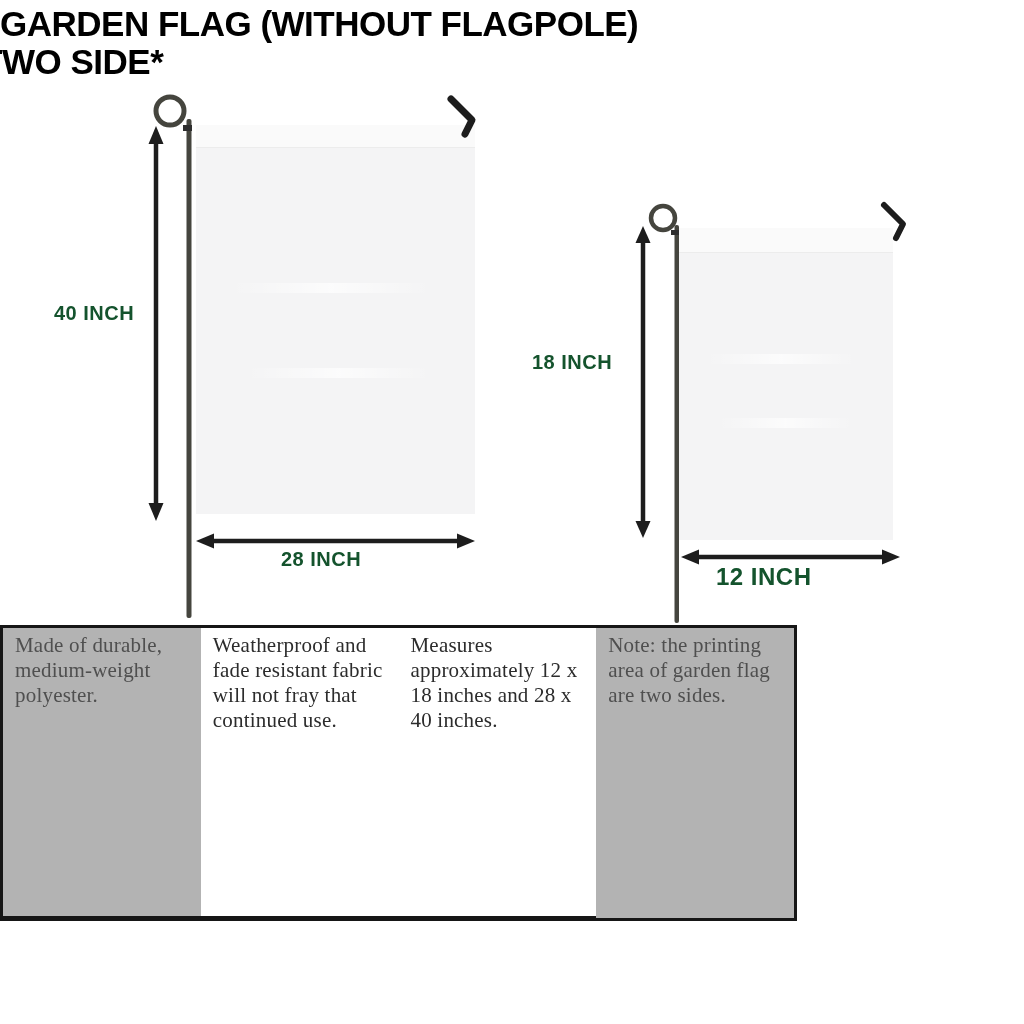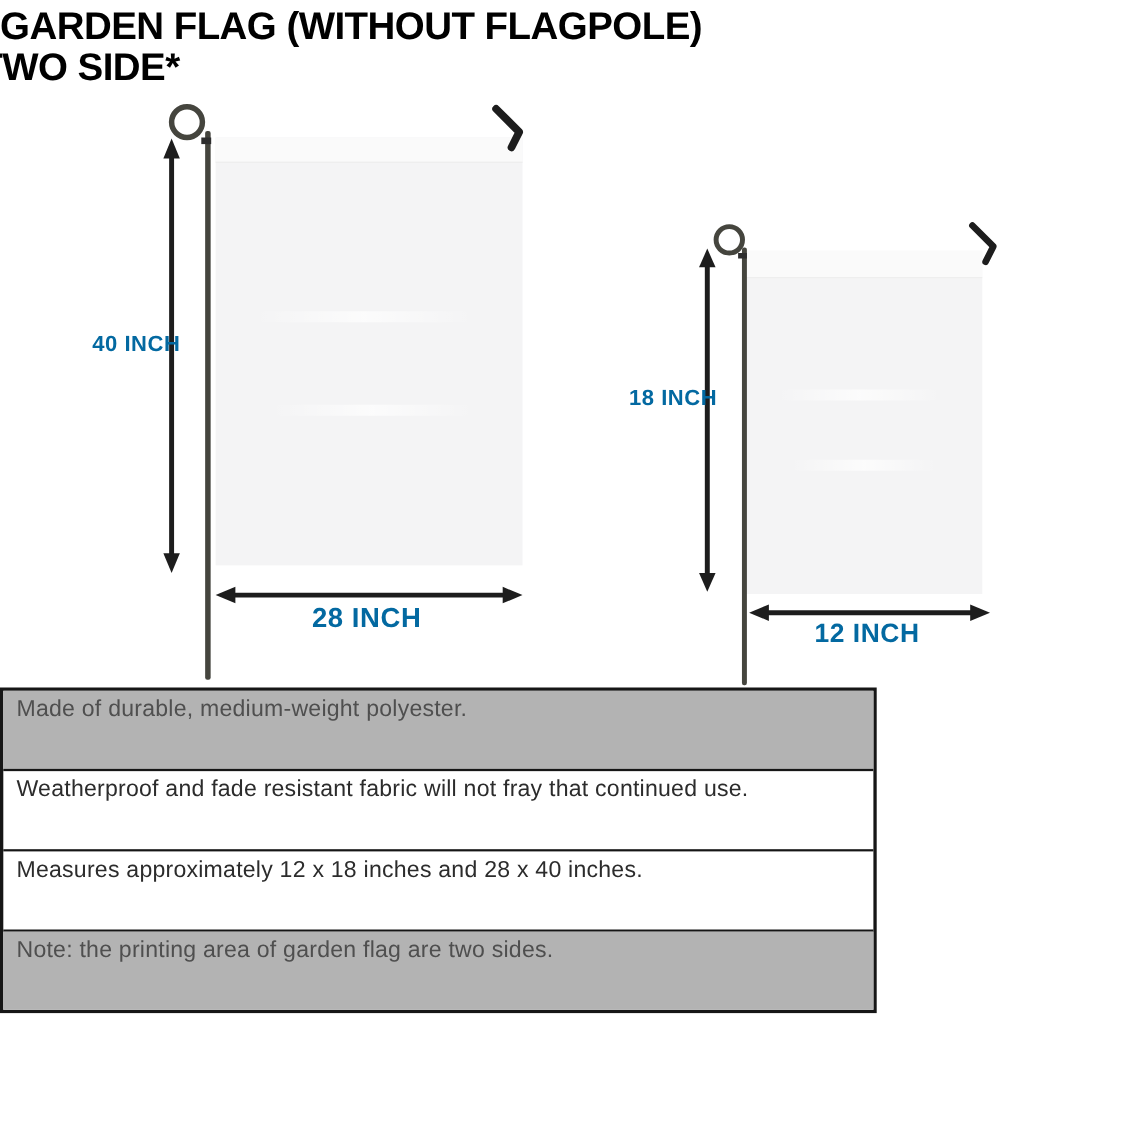--- a/index.html
+++ b/index.html
@@ -20,30 +20,30 @@
   .flag-small .sleeve{height:24px;}
   .crease{position:absolute;height:10px;border-radius:5px;
     background:linear-gradient(to right, rgba(255,255,255,0), rgba(255,255,255,0.7), rgba(255,255,255,0));}
   .flag-large .crease.c1{left:35px;top:158px;width:200px;}
   .flag-large .crease.c2{left:50px;top:243px;width:185px;}
   .flag-small .crease.c1{left:28px;top:126px;width:150px;}
   .flag-small .crease.c2{left:40px;top:190px;width:135px;}
   
   .overlay{position:absolute;left:0;top:0;width:1024px;height:1024px;pointer-events:none;}
   
-  .dim{position:absolute;font-size:20px;font-weight:bold;color:#0369a1;letter-spacing:0.5px;text-align:right;}
+  .dim{position:absolute;font-size:20px;font-weight:bold;color:#14532d;letter-spacing:0.5px;text-align:left;}
   .dim-40{left:54px;top:302px;width:110px;}
-  .dim-28{left:263px;top:548px;width:120px;font-size:25px;}
+  .dim-28{left:281px;top:548px;width:120px;font-size:20px;}
   .dim-18{left:532px;top:351px;width:120px;}
   .dim-12{left:716px;top:563px;width:120px;font-size:24px;}
   
   .features{
     position:absolute;left:0;top:625px;width:797px;height:296px;
     border:3px solid #161616;box-sizing:border-box;
-    display:flex;flex-direction:column;background:#ffffff;
+    display:flex;flex-direction:row;background:#ffffff;font-family:Liberation Serif, serif;
   }
   .feature-row{
     flex:1;border-bottom:2px solid #161616;box-sizing:border-box;
     padding:5px 12px 0 12px;font-size:21px;letter-spacing:0.2px;color:#2c2c2c;
   }
   .feature-row:last-child{border-bottom:none;}
   .feature-row.gray{background:#b3b3b3;color:#4f4f4f;}
 </style>
 </head>
 <body>

